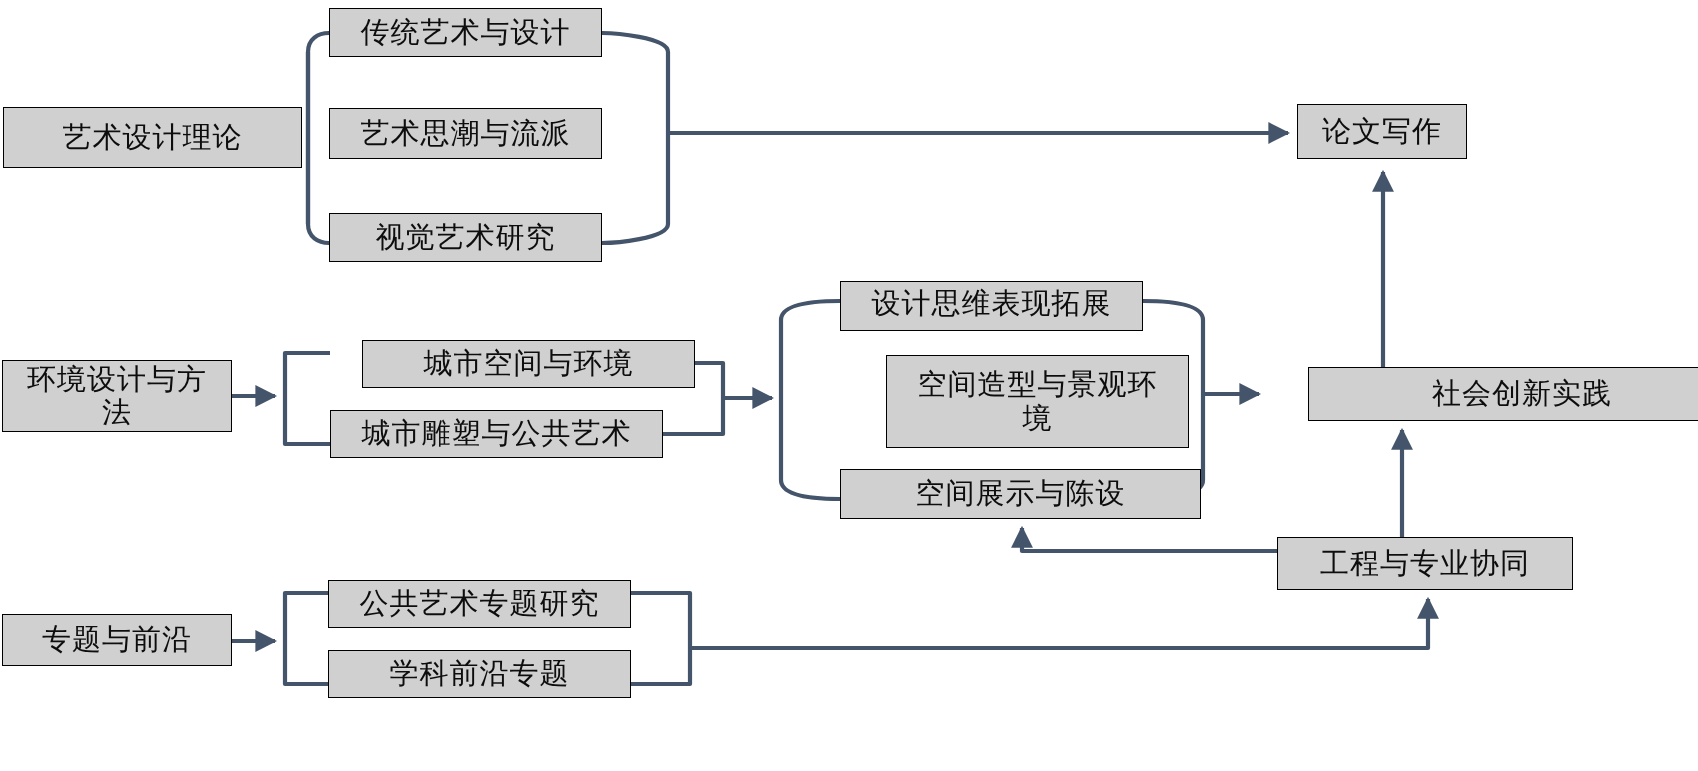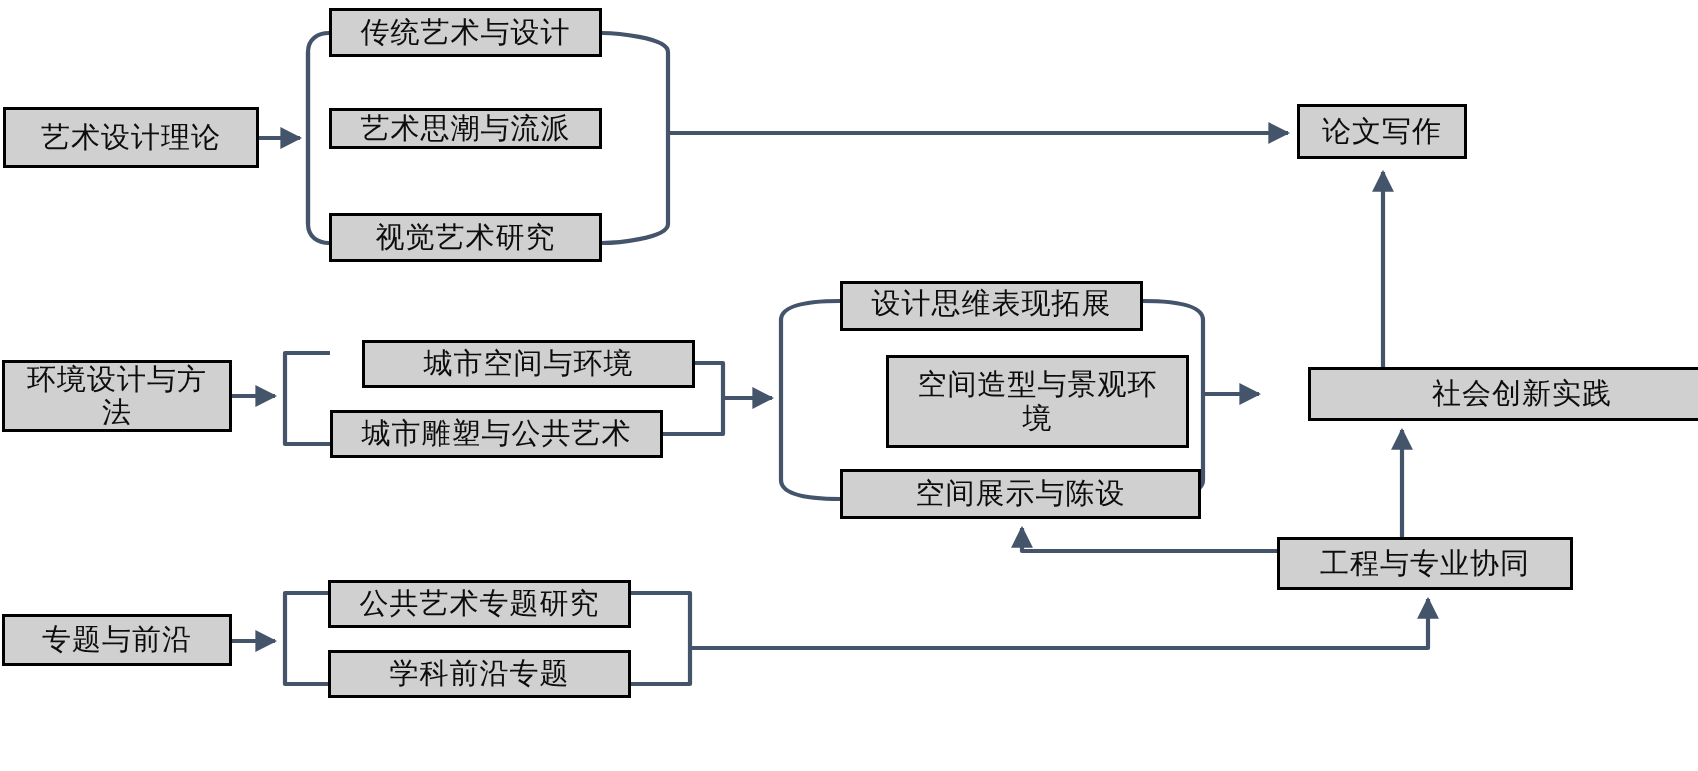--- a/index.html
+++ b/index.html
@@ -3,21 +3,21 @@
 <meta charset="utf-8">
 <style>
   html,body{margin:0;padding:0;background:#ffffff;}
   body{width:1698px;height:771px;font-family:"Liberation Serif","DejaVu Serif",serif;}
   #stage{position:relative;width:1698px;height:771px;overflow:hidden;background:#fff;}
   svg.edges{position:absolute;left:0;top:0;width:1698px;height:771px;}
   .node{
     position:absolute;
     box-sizing:border-box;
     background:#d0d0d0;
-    border:3px solid #000000;
+    border:1px solid #000000;
     display:flex;
     align-items:center;
     justify-content:center;
     text-align:center;
     color:#0d0d0d;
     font-family:"Liberation Serif","DejaVu Serif",serif;
     font-size:29px;
     line-height:1.14;
     letter-spacing:1px;
     white-space:pre-line;
@@ -65,29 +65,29 @@
       <path d="M 1277 551 L 1022 551 L 1022 528" marker-end="url(#ah)"></path>
 
       <path d="M 232 641 L 275 641" marker-end="url(#ah)"></path>
       <path d="M 328 593 L 285 593 L 285 684 L 328 684"></path>
 
       <path d="M 631 593 L 690 593 L 690 684 L 631 684"></path>
       <path d="M 690 648 L 1428 648 L 1428 599" marker-end="url(#ah)"></path>
     </g>
   </svg>
 
-  <div class="node" style="left:3px;top:107px;width:256px;height:61px;">
+  <div class="node" style="left:3px;top:107px;width:299px;height:61px;">
     <span>艺术设计理论</span>
   </div>
 
   <div class="node" style="left:329px;top:8px;width:273px;height:49px;">
     <span>传统艺术与设计</span>
   </div>
 
-  <div class="node" style="left:329px;top:108px;width:273px;height:41px;">
+  <div class="node" style="left:329px;top:108px;width:273px;height:51px;">
     <span>艺术思潮与流派</span>
   </div>
 
   <div class="node" style="left:329px;top:213px;width:273px;height:49px;">
     <span>视觉艺术研究</span>
   </div>
 
   <div class="node" style="left:1297px;top:104px;width:170px;height:55px;">
     <span>论文写作</span>
   </div>

